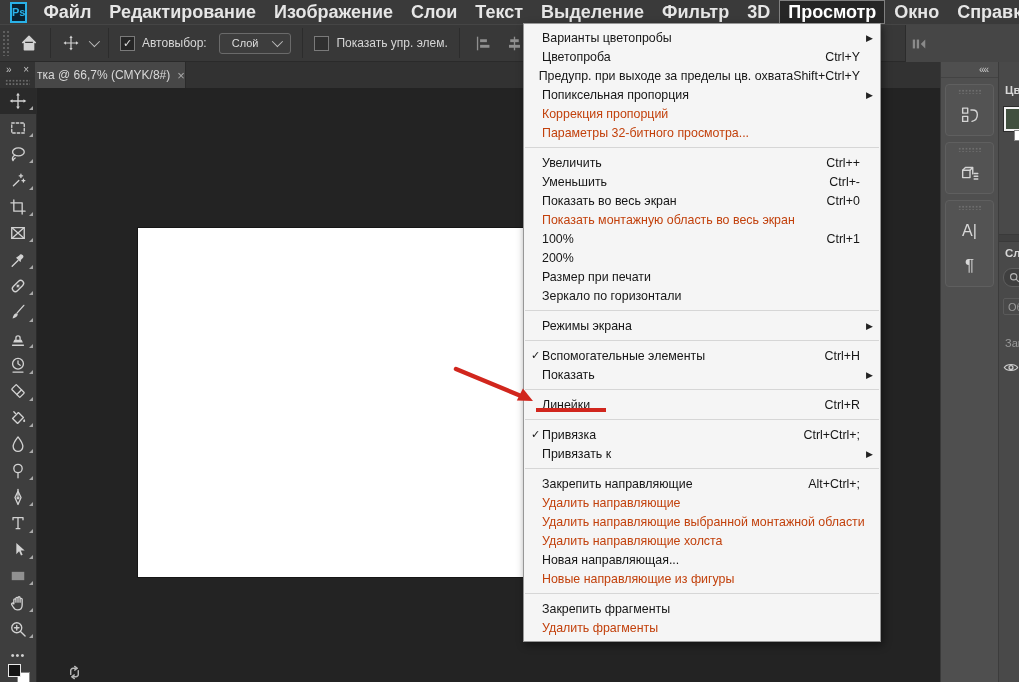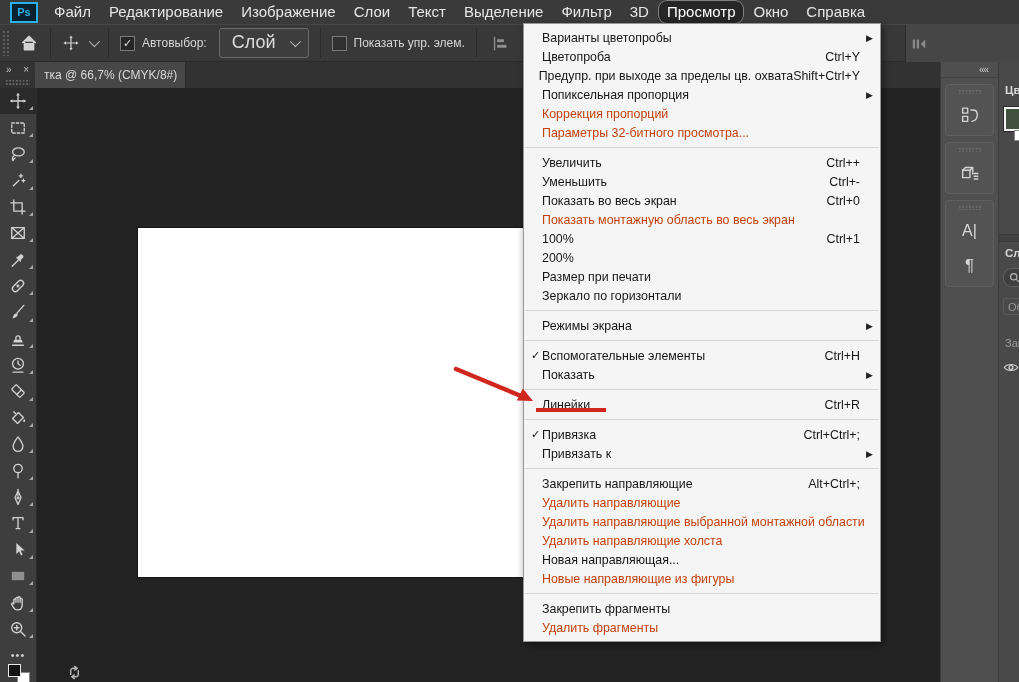--- a/index.html
+++ b/index.html
@@ -7,55 +7,55 @@
        font-family:"Liberation Sans",sans-serif;position:relative;
        -webkit-font-smoothing:antialiased;}
   .abs{position:absolute;}
 
   
   .menubar{left:0;top:0;width:1019px;height:24px;background:#3a3a3a;
            display:flex;align-items:center;z-index:10;text-align:center;}
   .ps-logo{width:24px;height:17px;margin:0 7px 0 10px;border:2px solid #2ab2e8;
            background:#0a2230;color:#2ab2e8;font-size:11px;font-weight:bold;
            display:flex;align-items:center;justify-content:center;}
-  .mb-item{color:#e6e6e6;font-size:15px;padding:0 9px;height:24px;line-height:24px;cursor:default;}
-  .mb-item.active{background:#262626;box-shadow:inset 0 0 0 1px #808080;color:#fff;border-radius:9px;}
+  .mb-item{color:#e6e6e6;font-size:18px;padding:0 9px;height:24px;line-height:24px;cursor:default;font-weight:bold;}
+  .mb-item.active{background:#262626;box-shadow:inset 0 0 0 1px #808080;color:#fff;}
 
   
   .optionsbar{left:0;top:24px;width:1019px;height:38px;background:#383838;
               border-top:1px solid #454545;border-bottom:1px solid #2a2a2a;
               display:flex;align-items:center;z-index:5;box-sizing:border-box;}
   .gripv{width:9px;height:26px;margin-left:2px;
          background-image:radial-gradient(#5e5e5e 1px,transparent 1.2px);
          background-size:4px 4px;}
   .ob-icon{display:flex;align-items:center;justify-content:center;}
   .vsep{width:1px;height:30px;background:#2c2c2c;margin:0 11px;}
   .chk{width:13px;height:13px;border:1px solid #7a7a7a;background:#262626;
        display:flex;align-items:center;justify-content:center;
        color:#e0e0e0;font-size:11px;line-height:11px;margin-right:7px;}
   .chk.off{background:#303030;color:transparent;}
   .ob-label{color:#d6d6d6;font-size:12px;}
   .ob-select{margin-left:12px;border:1px solid #6a6a6a;border-radius:3px;background:#3d3d3d;
-             color:#dcdcdc;font-size:18px;padding:3px 10px 4px 12px;display:flex;
+             color:#dcdcdc;font-size:11px;padding:3px 10px 4px 12px;display:flex;
              align-items:center;gap:14px;}
   .caret{width:7px;height:7px;border-right:1.5px solid #bdbdbd;border-bottom:1.5px solid #bdbdbd;
          transform:rotate(45deg) translateY(-2px);display:inline-block;}
   .alignicons{display:flex;gap:14px;margin-left:4px;}
   .ob-right{position:absolute;left:905px;top:0;width:114px;height:37px;background:#464646;
             border-left:1px solid #2c2c2c;display:flex;align-items:center;}
 
   
   .tabstrip{left:0;top:62px;width:1019px;height:26px;background:#323232;z-index:4;}
   .tools-cap{left:0;top:62px;width:35px;height:15px;background:#333333;color:#c3c3c3;
              display:flex;align-items:center;justify-content:space-around;font-size:10px;z-index:6;}
   .tools-gripdots{left:5px;top:79px;width:25px;height:6px;z-index:6;
              background-image:radial-gradient(#6a6a6a 0.9px,transparent 1.1px);background-size:3.4px 3.4px;}
   .doc-tab{left:35px;top:62px;width:151px;height:26px;background:#474747;z-index:5;
            border-right:1px solid #2a2a2a;display:flex;align-items:center;
-           color:#d9d9d9;font-size:12px;white-space:nowrap;overflow:hidden;padding-left:9px;box-sizing:border-box;}
+           color:#d9d9d9;font-size:12px;white-space:nowrap;overflow:hidden;padding-left:2px;box-sizing:border-box;}
   .tab-close{margin-left:7px;color:#a9a9a9;font-size:13px;}
 
   
   .tools-panel{left:0;top:88px;width:37px;height:594px;background:#3e3e3e;
                border-right:1px solid #2b2b2b;z-index:5;box-sizing:border-box;}
   .tool{width:36px;height:26.4px;display:flex;align-items:center;justify-content:center;position:relative;}
   .tool.selected{background:#2a2a2a;}
   .tool .fly{position:absolute;right:3px;bottom:4px;width:0;height:0;
              border-bottom:4px solid #a9a9a9;border-left:4px solid transparent;}
   .tool svg{stroke:#d2d2d2;fill:none;stroke-width:1.6;stroke-linecap:round;stroke-linejoin:round;}

